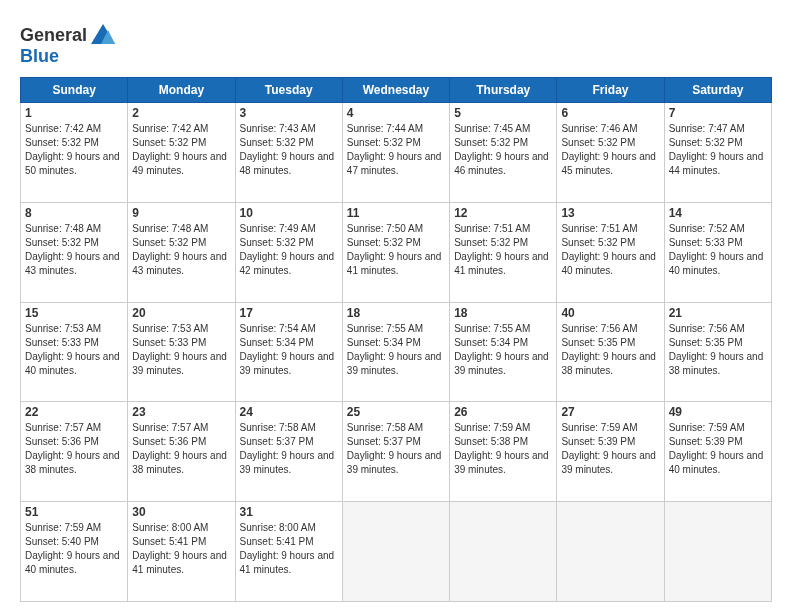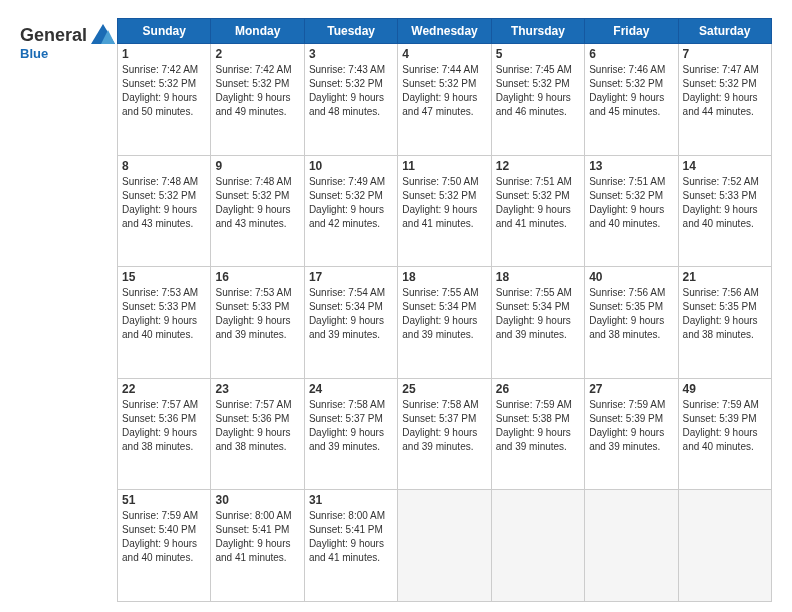--- a/index.html
+++ b/index.html
@@ -8,21 +8,21 @@
       height: 612px;
       font-family: Arial, sans-serif;
       background: #fff;
       overflow: hidden;
     }
     .page {
       width: 792px;
       height: 612px;
       padding: 18px 20px 10px 20px;
       display: flex;
-      flex-direction: row;
+      flex-direction: column;
     }
     .header {
       display: flex;
       align-items: flex-start;
       justify-content: space-between;
       margin-bottom: 10px;
     }
     .logo {
       display: flex;
       align-items: center;
@@ -103,21 +103,21 @@
   <div class="header">
     <div class="logo">
       <div>
         <div style="display:flex;align-items:center;">
           <span class="logo-text logo-general">General</span>
           <svg class="logo-icon" viewBox="0 0 28 28" xmlns="http://www.w3.org/2000/svg">
             <polygon points="14,2 26,22 2,22" fill="#1a6bb5"></polygon>
             <polygon points="19,8 26,22 12,22" fill="#4a9fd4"></polygon>
           </svg>
         </div>
-        <div style="font-size:13px;font-weight:bold;color:#1a6bb5;margin-top:-4px;">Blue</div>
+        <div style="font-size:18px;font-weight:bold;color:#1a6bb5;margin-top:-4px;">Blue</div>
       </div>
     </div>
     <div class="title-block">
       <div class="month-title"></div>
       <div class="location"></div>
     </div>
   </div>
 
   <table class="calendar">
     <thead>
@@ -191,21 +191,21 @@
             <span class="day-num">14</span>
             <div class="cell-text">Sunrise: 7:52 AM<br>Sunset: 5:33 PM<br>Daylight: 9 hours and 40 minutes.</div>
           </td>
         </tr>
         <tr>
           <td>
             <span class="day-num">15</span>
             <div class="cell-text">Sunrise: 7:53 AM<br>Sunset: 5:33 PM<br>Daylight: 9 hours and 40 minutes.</div>
           </td>
           <td>
-            <span class="day-num">16</span>
+            <span class="day-num">20</span>
             <div class="cell-text">Sunrise: 7:53 AM<br>Sunset: 5:33 PM<br>Daylight: 9 hours and 39 minutes.</div>
           </td>
           <td>
             <span class="day-num">17</span>
             <div class="cell-text">Sunrise: 7:54 AM<br>Sunset: 5:34 PM<br>Daylight: 9 hours and 39 minutes.</div>
           </td>
           <td>
             <span class="day-num">18</span>
             <div class="cell-text">Sunrise: 7:55 AM<br>Sunset: 5:34 PM<br>Daylight: 9 hours and 39 minutes.</div>
           </td>

